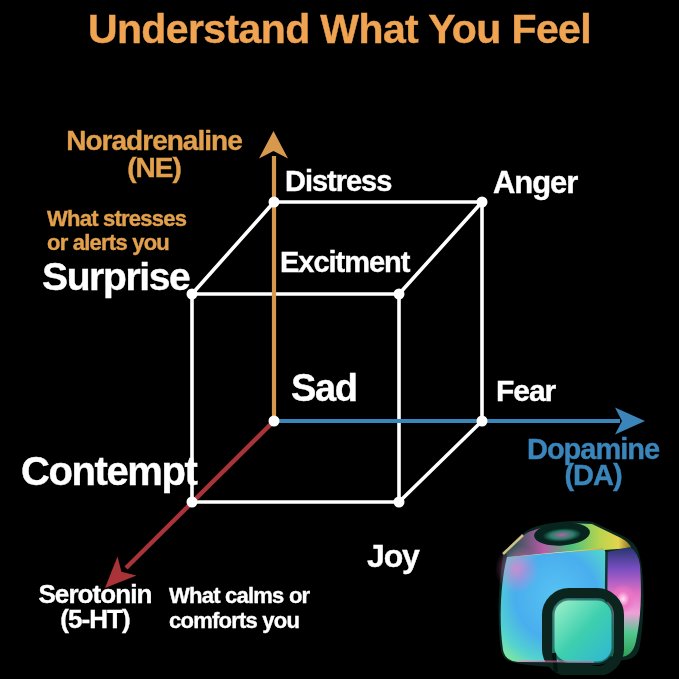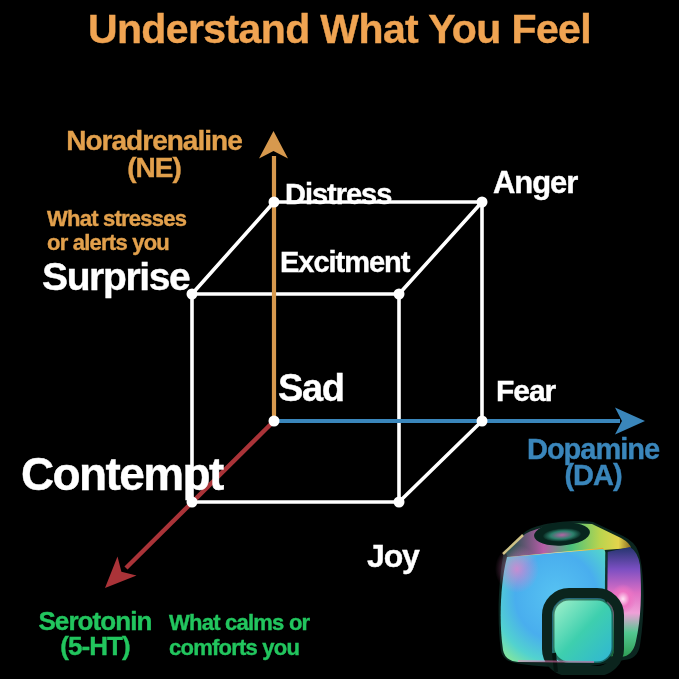--- a/index.html
+++ b/index.html
@@ -7,38 +7,38 @@
     position:relative; width:663px; height:679px; overflow:hidden;
     background:#000;
     font-family:"Liberation Sans", sans-serif;
     font-weight:700;
   }
   .lbl { position:absolute; white-space:nowrap; line-height:1.05; letter-spacing:-0.035em; -webkit-text-stroke:0.4px currentColor; }
   .line { display:block; }
   .white { color:#ffffff; }
   .orange { color:#e2a04c; }
   .blue { color:#3a86bb; }
-  .red { color:#22c55e;margin-top:27px; }
+  .red { color:#ffffff; }
 
   .title      { left:0; top:8px; width:679px; text-align:center; font-size:41px; color:#f0a452; letter-spacing:-0.015em; }
   .subtitle   { left:27px; top:61px; font-size:21px; line-height:23px; }
   .ne-name    { left:40px; top:127px; width:228px; text-align:center; font-size:28px; line-height:27px; }
   .ne-desc    { left:47px; top:207px; font-size:22px; line-height:24px; }
   .da-desc    { left:492px; top:327px; font-size:21px; line-height:23px; }
   .da-name    { left:518px; top:436px; width:150px; text-align:center; font-size:29px; line-height:26px; }
   .se-name    { left:25px; top:582px; width:140px; text-align:center; font-size:26px; line-height:25px; }
   .se-desc    { left:169px; top:583px; font-size:22px; line-height:25px; }
 
   .surprise   { left:42px;  top:257px; font-size:39px; }
-  .distress   { left:285px; top:166px; font-size:29px;margin-top:13px; }
+  .distress   { left:285px; top:166px; font-size:29px; }
   .anger      { left:493px; top:167px; font-size:31px; }
   .excitment  { left:280px; top:247px; font-size:29px; }
-  .sad        { left:278px; top:369px; font-size:38px; }
+  .sad        { left:291px; top:369px; font-size:38px; }
   .fear       { left:496px; top:375px; font-size:30px; }
-  .contempt   { left:21px;  top:450px; font-size:46px; }
+  .contempt   { left:21px;  top:450px; font-size:40px; }
   .joy        { left:367px; top:540px; font-size:32px; }
 
   .diagram { position:absolute; left:0; top:0; }
   .moodcube { position:absolute; left:492px; top:507px; }
 </style>
 </head>
 <body>
 
 <div class="canvas">
 

